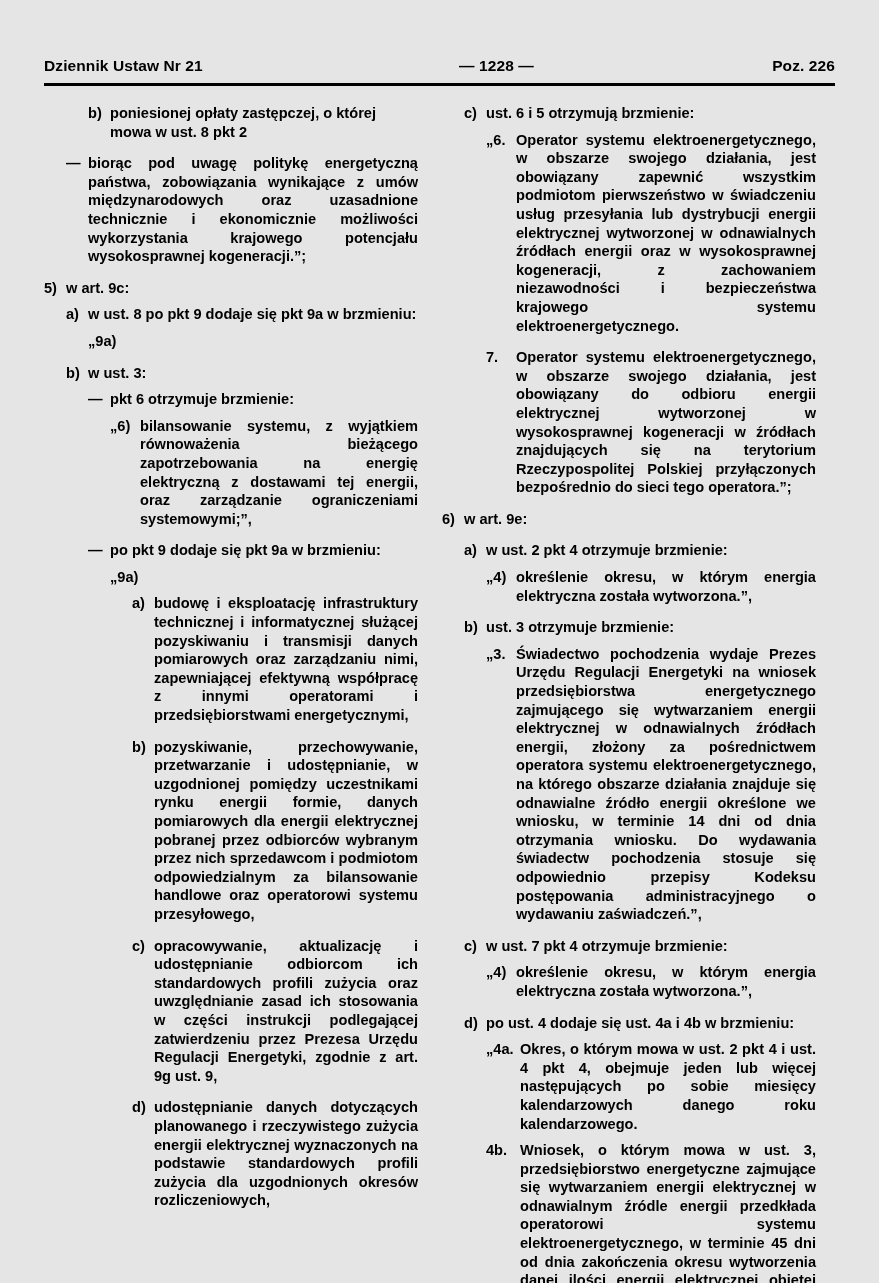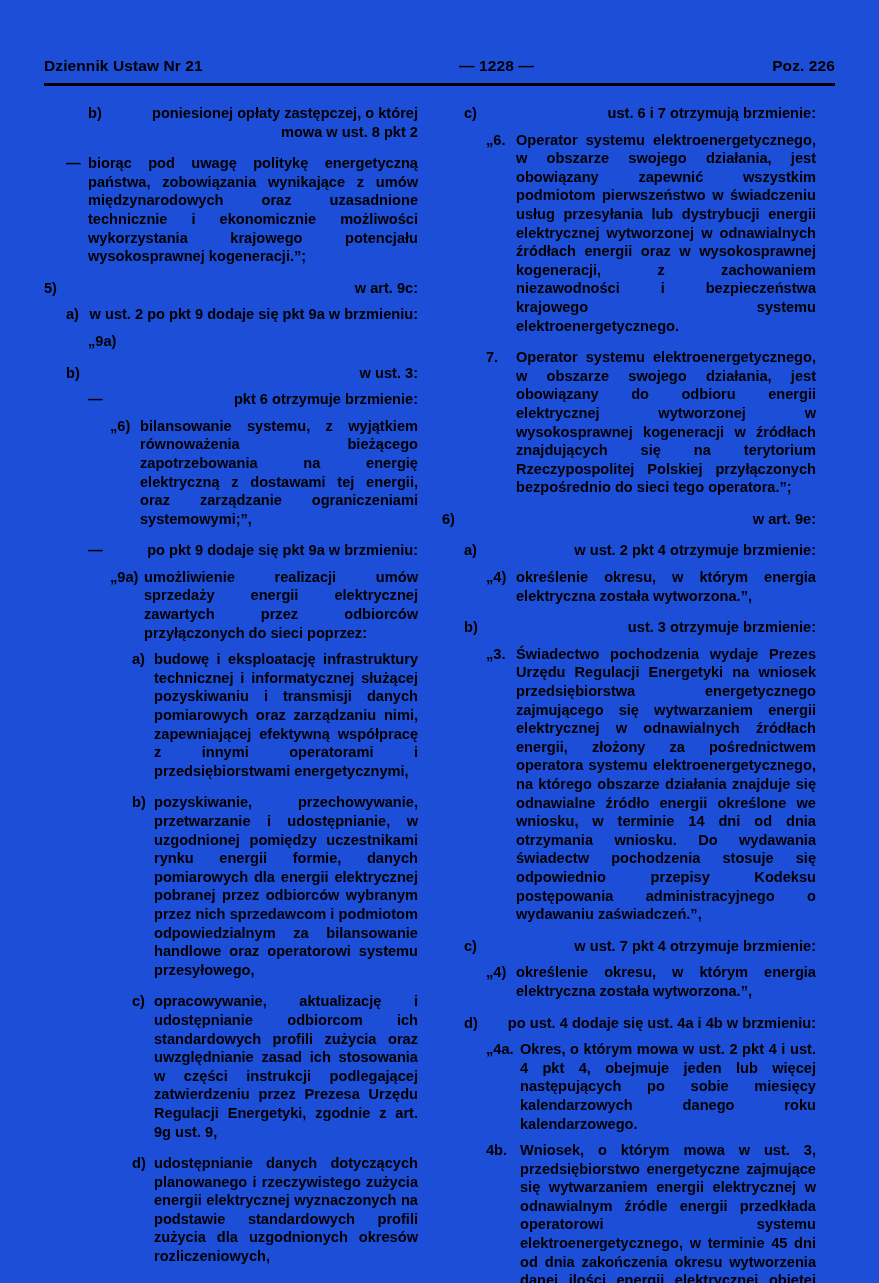--- a/index.html
+++ b/index.html
@@ -10,21 +10,21 @@
   }
   body {
     font-family: "Liberation Sans", "DejaVu Sans", sans-serif;
     color: #000000;
   }
   .page {
     position: relative;
     width: 879px;
     height: 1283px;
     margin: 0 auto;
-    background: #1d4ed8;
+    background: #e5e5e5;
     overflow: hidden;
     box-sizing: border-box;
   }
 
   
   .running-head {
     position: absolute;
     top: 57px;
     left: 44px;
     right: 44px;
@@ -76,21 +76,21 @@
   .row .mk {
     flex: 0 0 auto;
     white-space: pre;
   }
   .row .tx {
     flex: 1 1 auto;
     text-align: justify;
     text-justify: inter-word;
     white-space: pre-wrap;
   }
-  .row .tx.nj { text-align: right; }
+  .row .tx.nj { text-align: left; }
 
   
   .lvl0 { margin-left: 0px; }
   .lvl1 { margin-left: 22px; }
   .lvl2 { margin-left: 44px; }
   .lvl3 { margin-left: 66px; }
   .lvl4 { margin-left: 88px; }
 
   .mk-w22 { width: 22px; }
   .mk-w30 { width: 30px; }
@@ -128,21 +128,21 @@
 
       <div class="row lvl0">
         <span class="mk mk-w22">5)</span>
         <span class="tx nj">w art. 9c:</span>
       </div>
 
       <div class="gap-s"></div>
 
       <div class="row lvl1">
         <span class="mk mk-w22">a)</span>
-        <span class="tx nj">w ust. 2 po pkt 9 dodaje się pkt 9a w brzmieniu:</span>
+        <span class="tx nj">w ust. 8 po pkt 9 dodaje się pkt 9a w brzmieniu:</span>
       </div>
 
       <div class="gap-s"></div>
 
       <div class="row lvl2">
         <span class="mk mk-w34">„9a)</span>
       </div>
 
       <div class="gap-m"></div>
 
@@ -169,21 +169,20 @@
 
       <div class="row lvl2">
         <span class="mk mk-w22">—</span>
         <span class="tx nj">po pkt 9 dodaje się pkt 9a w brzmieniu:</span>
       </div>
 
       <div class="gap-s"></div>
 
       <div class="row lvl3">
         <span class="mk mk-w34">„9a)</span>
-        <span class="tx">umożliwienie realizacji umów sprzedaży energii elektrycznej zawartych przez odbiorców przyłączonych do sieci poprzez:</span>
       </div>
 
       <div class="gap-s"></div>
 
       <div class="row lvl4">
         <span class="mk mk-w22">a)</span>
         <span class="tx">budowę i eksploatację infrastruktury technicznej i informatycznej służącej pozyskiwaniu i transmisji danych pomiarowych oraz zarządzaniu nimi, zapewniającej efektywną współpracę z innymi operatorami i przedsiębiorstwami energetycznymi,</span>
       </div>
 
       <div class="gap-m"></div>
@@ -206,21 +205,21 @@
         <span class="mk mk-w22">d)</span>
         <span class="tx">udostępnianie danych dotyczących planowanego i rzeczywistego zużycia energii elektrycznej wyznaczonych na podstawie standardowych profili zużycia dla uzgodnionych okresów rozliczeniowych,</span>
       </div>
 
     </div>
 
     <div class="col">
 
       <div class="row lvl1">
         <span class="mk mk-w22">c)</span>
-        <span class="tx nj">ust. 6 i 7 otrzymują brzmienie:</span>
+        <span class="tx nj">ust. 6 i 5 otrzymują brzmienie:</span>
       </div>
 
       <div class="gap-s"></div>
 
       <div class="row lvl2">
         <span class="mk mk-w30">„6.</span>
         <span class="tx">Operator systemu elektroenergetycznego, w obszarze swojego działania, jest obowiązany zapewnić wszystkim podmiotom pierwszeństwo w świadczeniu usług przesyłania lub dystrybucji energii elektrycznej wytworzonej w odnawialnych źródłach energii oraz w wysokosprawnej kogeneracji, z zachowaniem niezawodności i bezpieczeństwa krajowego systemu elektroenergetycznego.</span>
       </div>
 
       <div class="gap-m"></div>

